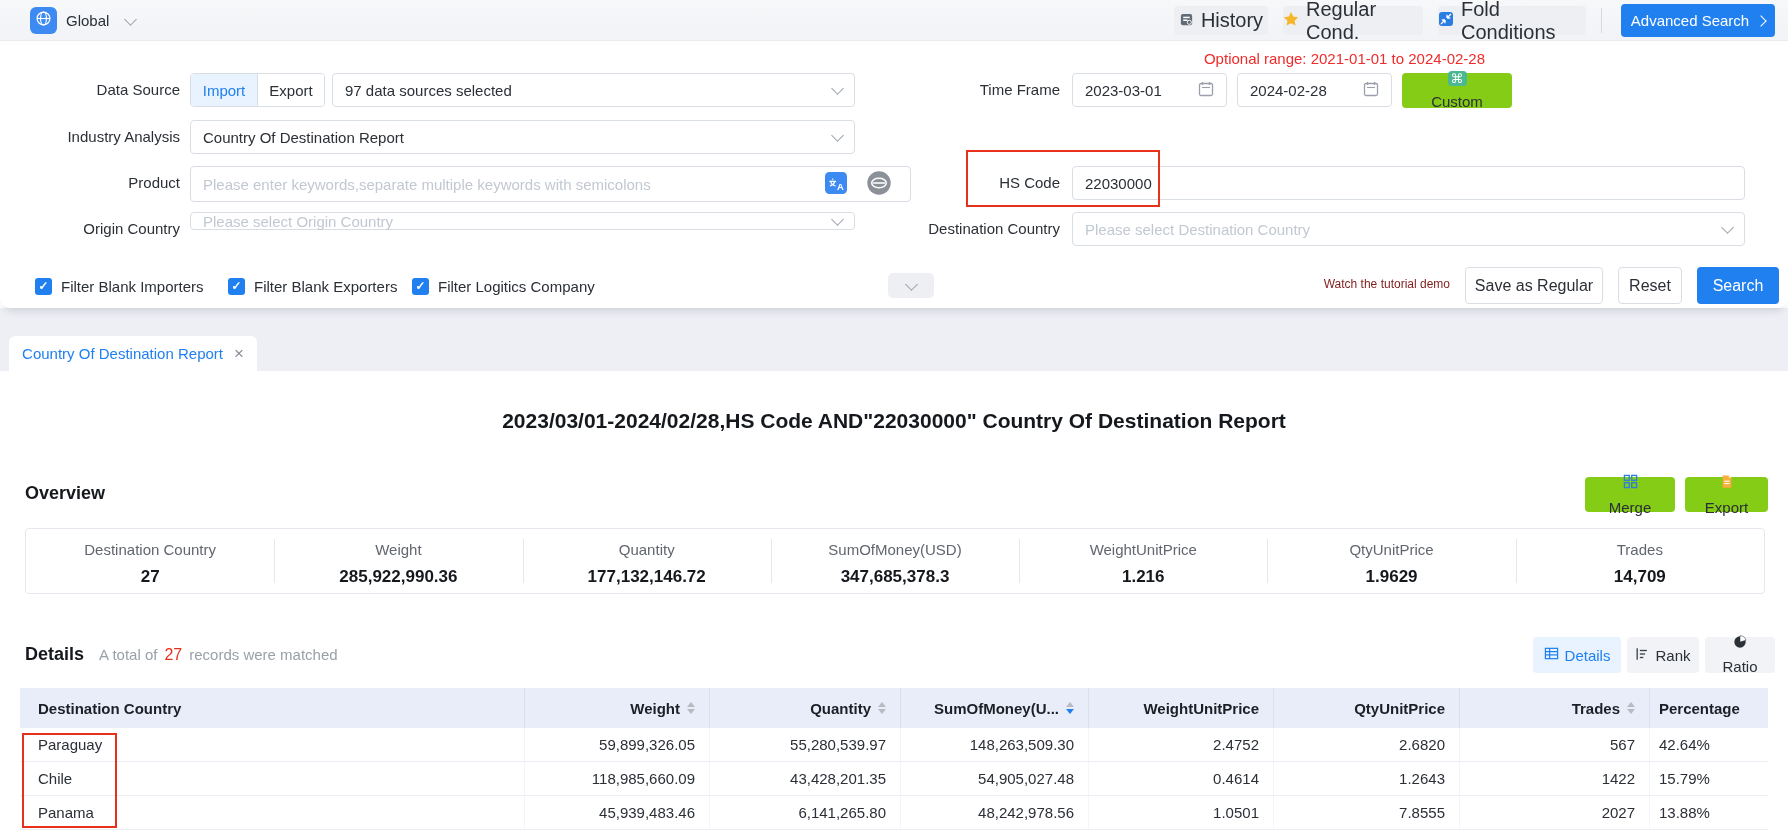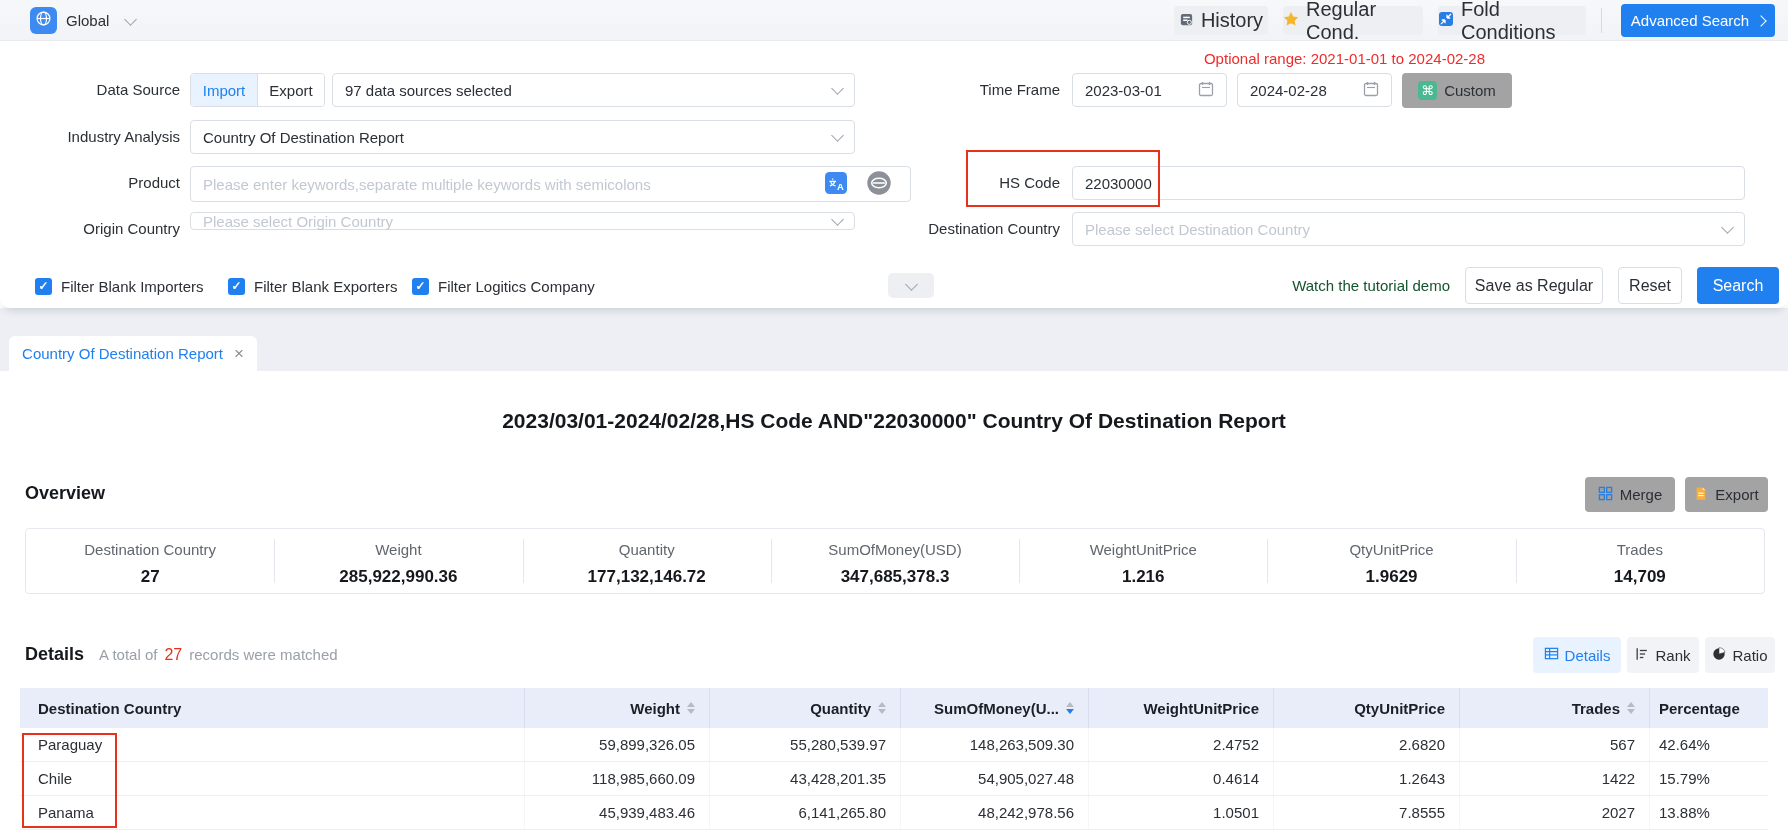--- a/index.html
+++ b/index.html
@@ -42,38 +42,38 @@
   .txtinput::placeholder{color:#c2c8d2;}
   .greenbox{width:19px;height:19px;border-radius:4px;background:#4ab890;color:#fff;display:flex;
             align-items:center;justify-content:center;}
   .greenbox::after{content:"\2318";font-size:13px;}
   .cb-item{display:flex;align-items:center;gap:9px;font-size:15px;color:#2b2f36;cursor:pointer;}
   .cb-box{width:17px;height:17px;border-radius:3px;background:#2080f0;display:flex;align-items:center;
           justify-content:center;color:#fff;}
   .cb-box::after{content:"\2713";font-size:12px;font-weight:bold;}
   .pill{left:888px;top:232px;width:46px;height:25px;background:#edeff3;border-radius:5px;
         display:flex;align-items:center;justify-content:center;cursor:pointer;}
-  .link{color:#14532d;font-size:15px;cursor:pointer;}
+  .link{color:#7f1d1d;font-size:12px;cursor:pointer;}
   .btn{border-radius:4px;display:flex;align-items:center;justify-content:center;font-size:16px;cursor:pointer;}
   .btn.white{background:#fff;border:1px solid #d9dde4;color:#2b2f36;}
   .btn.blue{background:#2080f0;color:#fff;}
 
   
   .tabstrip{left:0;top:308px;width:1788px;height:63px;background:#edeff4;z-index:1;}
   .tab{left:9px;top:336px;width:248px;height:35px;background:#fff;border-radius:6px 6px 0 0;z-index:2;
        display:flex;align-items:center;justify-content:center;gap:11px;cursor:pointer;}
   .tab span.t{font-size:15px;color:#2080f0;}
   .close-x{color:#8a8f99;font-size:17px;line-height:1;cursor:pointer;}
   .close-x::after{content:"\00d7";}
 
   
   .rpt-title{left:0;top:409px;width:1788px;text-align:center;font-size:21px;font-weight:bold;color:#15181d;}
   .sec-h{font-size:18px;font-weight:bold;color:#15181d;}
-  .gbtn{height:35px;background:#a3a3a3;border-radius:4px;display:flex;align-items:center;
-        justify-content:center;gap:7px;font-size:15px;color:#2b2f36;cursor:pointer;}
+  .gbtn{height:35px;background:#84cc16;border-radius:4px;display:flex;align-items:center;
+        justify-content:center;gap:7px;font-size:15px;color:#2b2f36;cursor:pointer;flex-direction:column;}
   .card{left:25px;top:528px;width:1740px;height:66px;border:1px solid #e5e8ee;border-radius:4px;
         background:#fff;display:flex;}
   .stat{flex:1;position:relative;text-align:center;padding-top:12px;}
   .stat:not(:first-child)::before{content:"";position:absolute;left:0;top:10px;bottom:10px;width:1px;background:#e4e7ed;}
   .s-label{font-size:15px;color:#61666e;}
   .s-value{font-size:17px;font-weight:bold;color:#15181d;margin-top:9px;}
   .matched{display:flex;align-items:baseline;gap:7px;}
   .matched .g{font-size:15px;color:#9aa0a8;}
   .matched .r{font-size:16px;color:#e8311a;}
   .vbtn{height:36px;border-radius:4px;display:flex;align-items:center;justify-content:center;gap:6px;
@@ -355,21 +355,21 @@
           <g stroke="#3a4048" stroke-width="1.5" fill="none">
             <line x1="2.5" y1="1.5" x2="2.5" y2="14.5"></line>
             <line x1="5.5" y1="4" x2="13.5" y2="4"></line>
             <line x1="5.5" y1="8" x2="11.5" y2="8"></line>
             <line x1="5.5" y1="12" x2="9.5" y2="12"></line>
           </g>
         </svg>
     </span>
     <span>Rank</span>
   </div>
-  <div class="abs vbtn gray" style="left:1705px;top:637px;width:70px;">
+  <div class="abs vbtn gray" style="left:1705px;top:637px;width:70px;flex-direction:column;">
     <span>
       <svg width="14" height="14" viewBox="0 0 16 16">
           <circle cx="8" cy="8" r="6.5" fill="#2c3138"></circle>
           <path d="M8 8V.8A7.2 7.2 0 0 1 14.9 6z" fill="#fff" stroke="#2c3138" stroke-width=".6"></path>
         </svg>
     </span>
     <span>Ratio</span>
   </div>
 
   <div class="abs thead">

